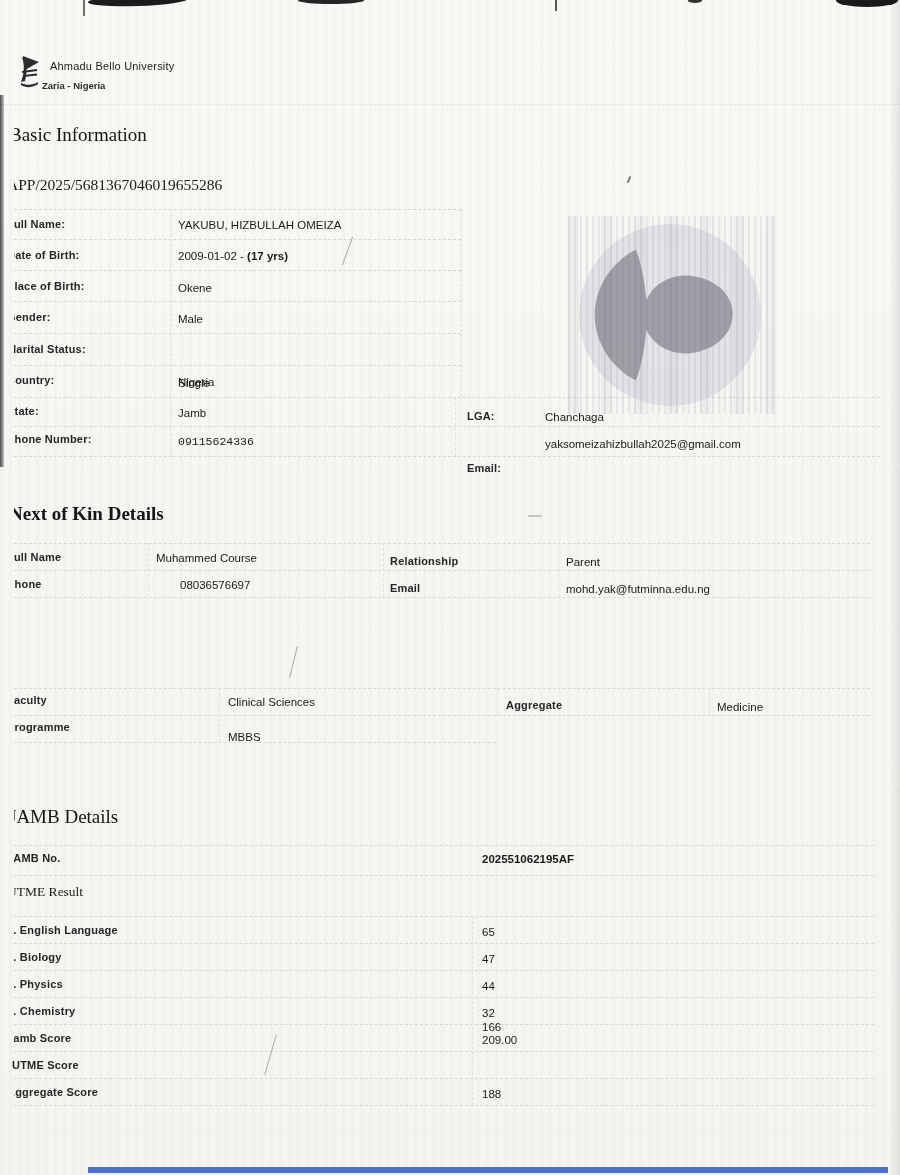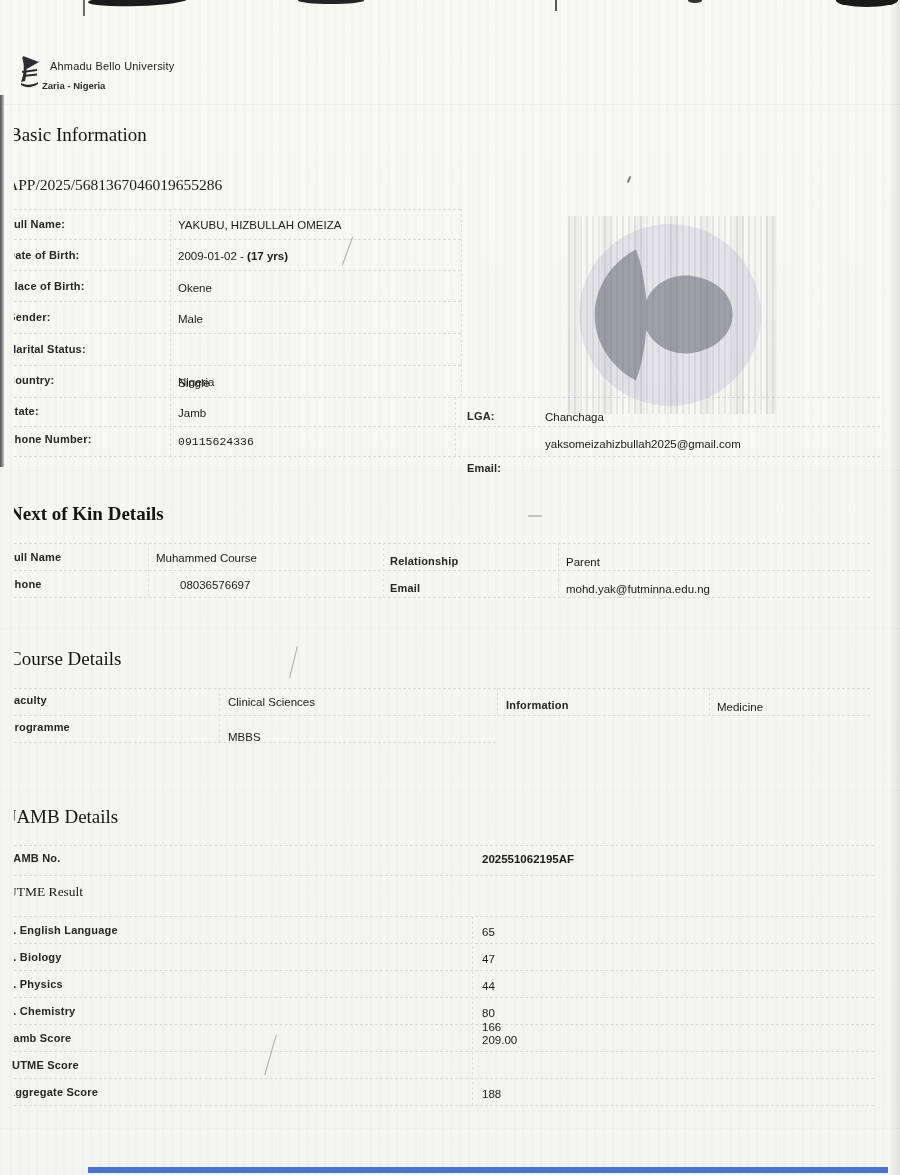--- a/index.html
+++ b/index.html
@@ -124,32 +124,31 @@
   <div class="cell val" style="left:156px;top:552px;">Muhammed Course</div>
   <div class="cell lbl" style="left:390px;top:555px;">Relationship</div>
   <div class="cell val" style="left:566px;top:556px;">Parent</div>
 
   <div class="cell lbl clip" style="left:14px;top:578px;width:130px;"><span>Phone</span></div>
   <div class="cell val" style="left:156px;top:579px;margin-left:24px;">08036576697</div>
   <div class="cell lbl" style="left:390px;top:582px;">Email</div>
   <div class="cell val" style="left:566px;top:583px;">mohd.yak@futminna.edu.ng</div>
 
   <div class="hline faint" style="left:0;top:628px;width:900px;opacity:.55;"></div>
-  <div class="heading clip h" style="left:14px;top:648px;width:300px;"><span>Course Details</span></div>
 
   <div class="hline" style="left:14px;top:688px;width:856px;"></div>
   <div class="hline" style="left:14px;top:715px;width:856px;"></div>
   <div class="hline" style="left:14px;top:742px;width:482px;"></div>
   <div class="vline" style="left:219px;top:688px;height:54px;"></div>
   <div class="vline" style="left:497px;top:688px;height:27px;"></div>
   <div class="vline" style="left:709px;top:688px;height:27px;"></div>
 
   <div class="cell lbl clip" style="left:14px;top:694px;width:190px;"><span>Faculty</span></div>
   <div class="cell val" style="left:228px;top:696px;">Clinical Sciences</div>
-  <div class="cell lbl" style="left:506px;top:699px;">Information</div>
+  <div class="cell lbl" style="left:506px;top:699px;">Aggregate</div>
   <div class="cell val" style="left:717px;top:701px;">Medicine</div>
 
   <div class="cell lbl clip" style="left:14px;top:721px;width:190px;"><span>Programme</span></div>
   <div class="cell val" style="left:228px;top:723px;margin-top:8px;">MBBS</div>
 
   <div class="hline faint" style="left:0;top:790px;width:900px;opacity:.5;"></div>
   <div class="heading clip h" style="left:14px;top:806px;width:300px;"><span>JAMB Details</span></div>
 
   <div class="hline" style="left:14px;top:845px;width:860px;"></div>
   <div class="hline" style="left:14px;top:875px;width:860px;"></div>
@@ -171,21 +170,21 @@
   <div class="cell lbl clip" style="left:14px;top:924px;width:220px;"><span>1. English Language</span></div>
   <div class="cell val" style="left:482px;top:926px;">65</div>
 
   <div class="cell lbl clip" style="left:14px;top:951px;width:220px;"><span>2. Biology</span></div>
   <div class="cell val" style="left:482px;top:953px;">47</div>
 
   <div class="cell lbl clip" style="left:14px;top:978px;width:220px;"><span>3. Physics</span></div>
   <div class="cell val" style="left:482px;top:980px;">44</div>
 
   <div class="cell lbl clip" style="left:14px;top:1005px;width:220px;"><span>4. Chemistry</span></div>
-  <div class="cell val" style="left:482px;top:1007px;">80</div>
+  <div class="cell val" style="left:482px;top:1007px;">32</div>
 
   <div class="cell lbl clip" style="left:14px;top:1032px;width:220px;"><span>Jamb Score</span></div>
   <div class="cell val" style="left:482px;top:1034px;">209.00</div>
 
   <div class="cell lbl" style="left:12px;top:1059px;">UTME Score</div>
   <div class="cell val" style="left:482px;top:1021px;">166</div>
 
   <div class="cell lbl clip" style="left:14px;top:1086px;width:220px;"><span>Aggregate Score</span></div>
   <div class="cell val" style="left:482px;top:1088px;">188</div>
 

